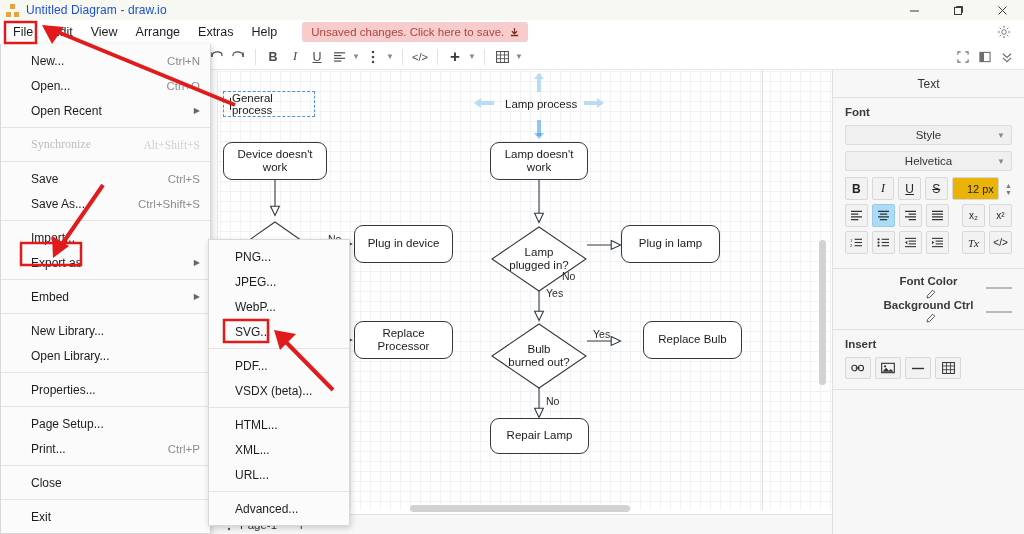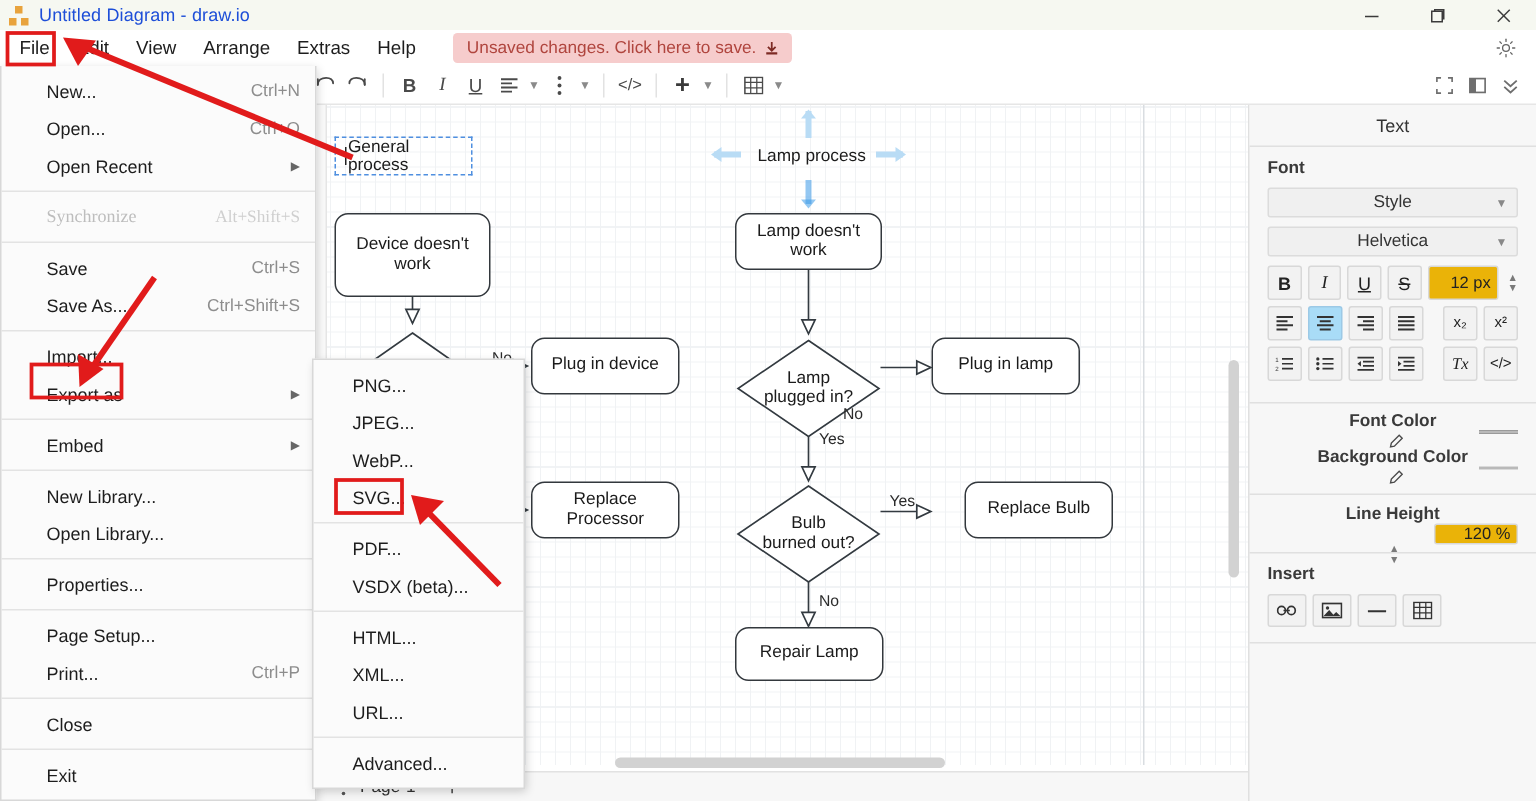--- a/index.html
+++ b/index.html
@@ -420,21 +420,21 @@
   <div class="diamond-wrap" style="left:272px;top:252px;width:98px;height:68px;">
     <svg width="98" height="68">
         <polygon points="49,2 96,34 49,66 2,34" fill="#ffffff" stroke="#333a40" stroke-width="1.1"></polygon>
       </svg>
     <div class="diamond-label">
       <span style="white-space:pre-line">Bulb
 burned out?</span>
     </div>
   </div>
 
-  <div class="node box" style="left:5px;top:72px;width:104px;height:56px;">
+  <div class="node box" style="left:5px;top:72px;width:104px;height:38px;">
     <span>Device doesn't work</span>
   </div>
   <div class="node box" style="left:136px;top:155px;width:99px;height:38px;">
     <span>Plug in device</span>
   </div>
   <div class="node box" style="left:136px;top:251px;width:99px;height:38px;">
     <span>Replace Processor</span>
   </div>
   <div class="node box" style="left:272px;top:72px;width:98px;height:38px;">
     <span>Lamp doesn't work</span>
@@ -637,42 +637,30 @@
     <div class="rp-row">
       <span class="nm">Font Color</span>
       <span class="swatch" style="background:#000000"></span>
       <span class="picker">
         <svg width="11" height="11" viewBox="0 0 12 12">
             <path d="M8.5 1.3 L10.7 3.5 L5 9.2 L2.2 9.8 L2.8 7 z" fill="none" stroke="#4a4a4a" stroke-width="1"></path>
           </svg>
       </span>
     </div>
     <div class="rp-row">
-      <span class="nm">Background Color</span>
+      <span class="nm">Background Ctrl</span>
       <span class="swatch" style="background:#ffffff"></span>
       <span class="picker">
         <svg width="11" height="11" viewBox="0 0 12 12">
             <path d="M8.5 1.3 L10.7 3.5 L5 9.2 L2.2 9.8 L2.8 7 z" fill="none" stroke="#4a4a4a" stroke-width="1"></path>
           </svg>
       </span>
     </div>
   </div>
 
-  <div class="rp-sec" style="padding-top:7px;padding-bottom:7px;">
-    <div class="rp-row">
-      <span class="nm">Line Height</span>
-      <span class="numbox" style="width:56px;height:20px">
-        <span>120 %</span>
-      </span>
-      <span class="spin">
-          <span>▲</span>
-          <span>▼</span>
-        </span>
-    </div>
-  </div>
 
   <div class="rp-sec" style="border-bottom:1px solid #e0e0e0;">
     <div class="rp-lab">Insert</div>
     <div class="ins-row">
       <div class="ibtn">
         <svg width="14" height="10" viewBox="0 0 15 10">
             <g stroke="#333" stroke-width="1.2" fill="none">
               <rect x="0.8" y="2" width="5.6" height="6" rx="3"></rect>
               <rect x="7.8" y="2" width="5.6" height="6" rx="3"></rect>
               <line x1="5" y1="5" x2="9.5" y2="5"></line>

